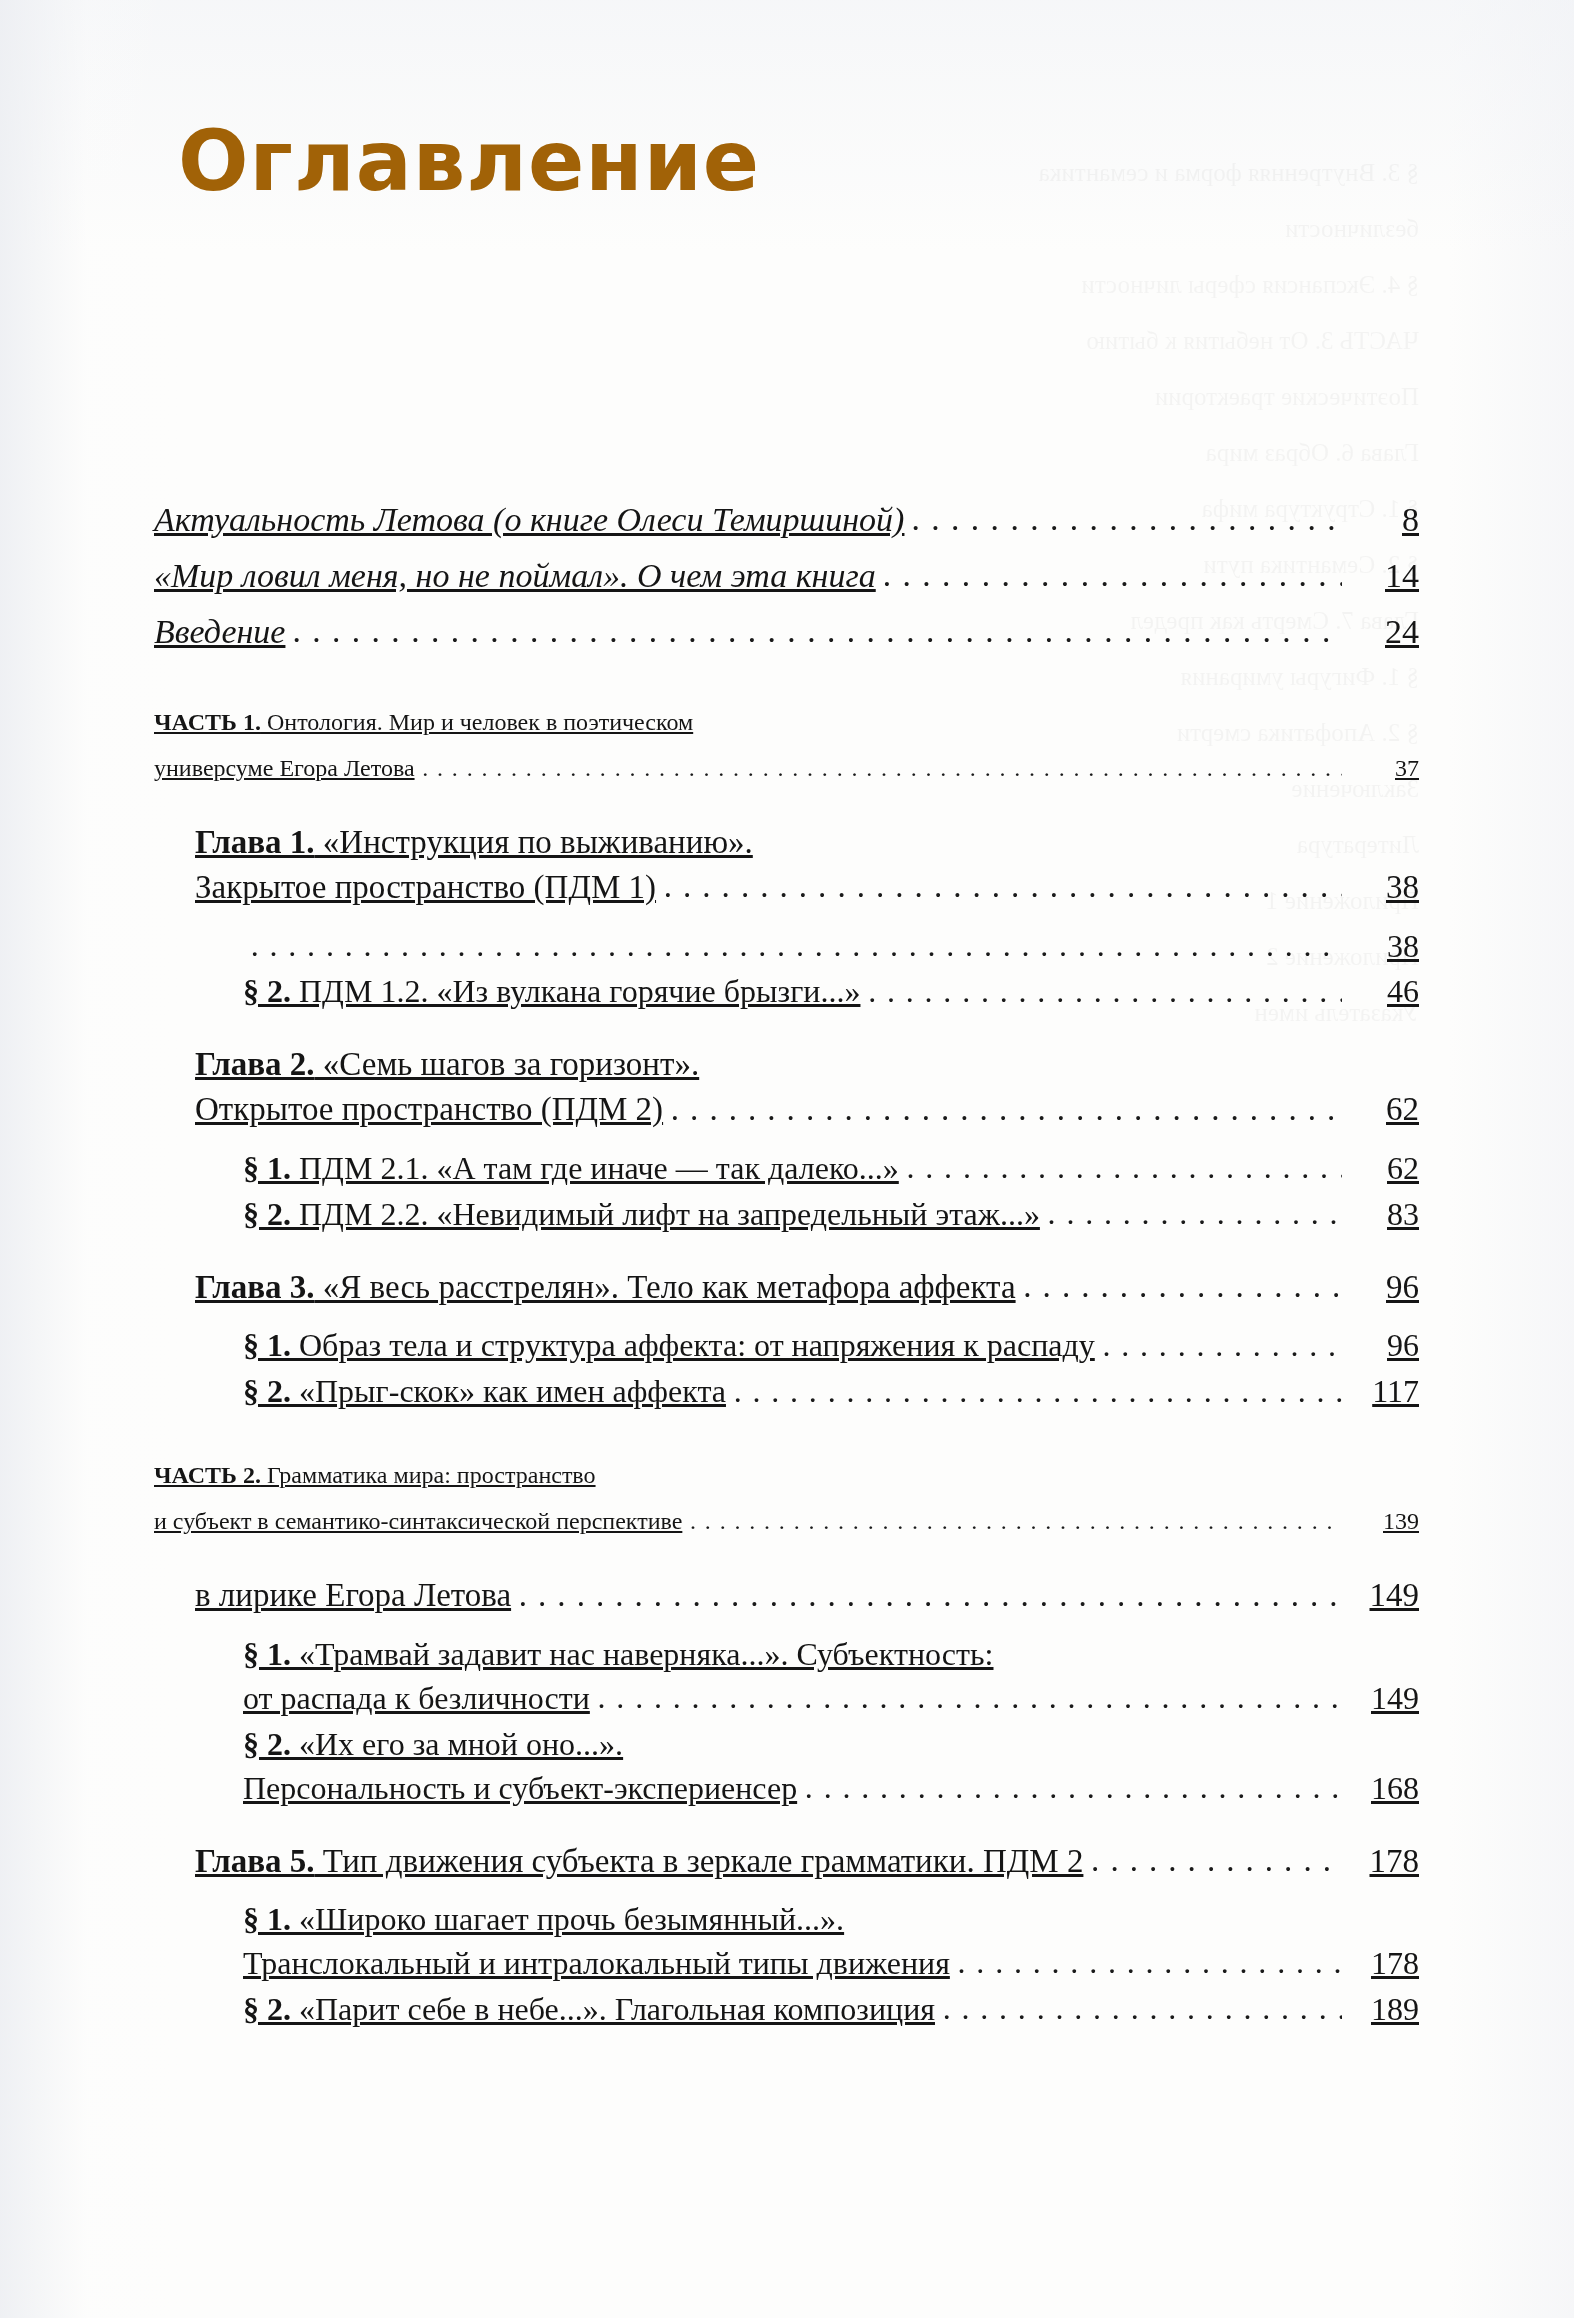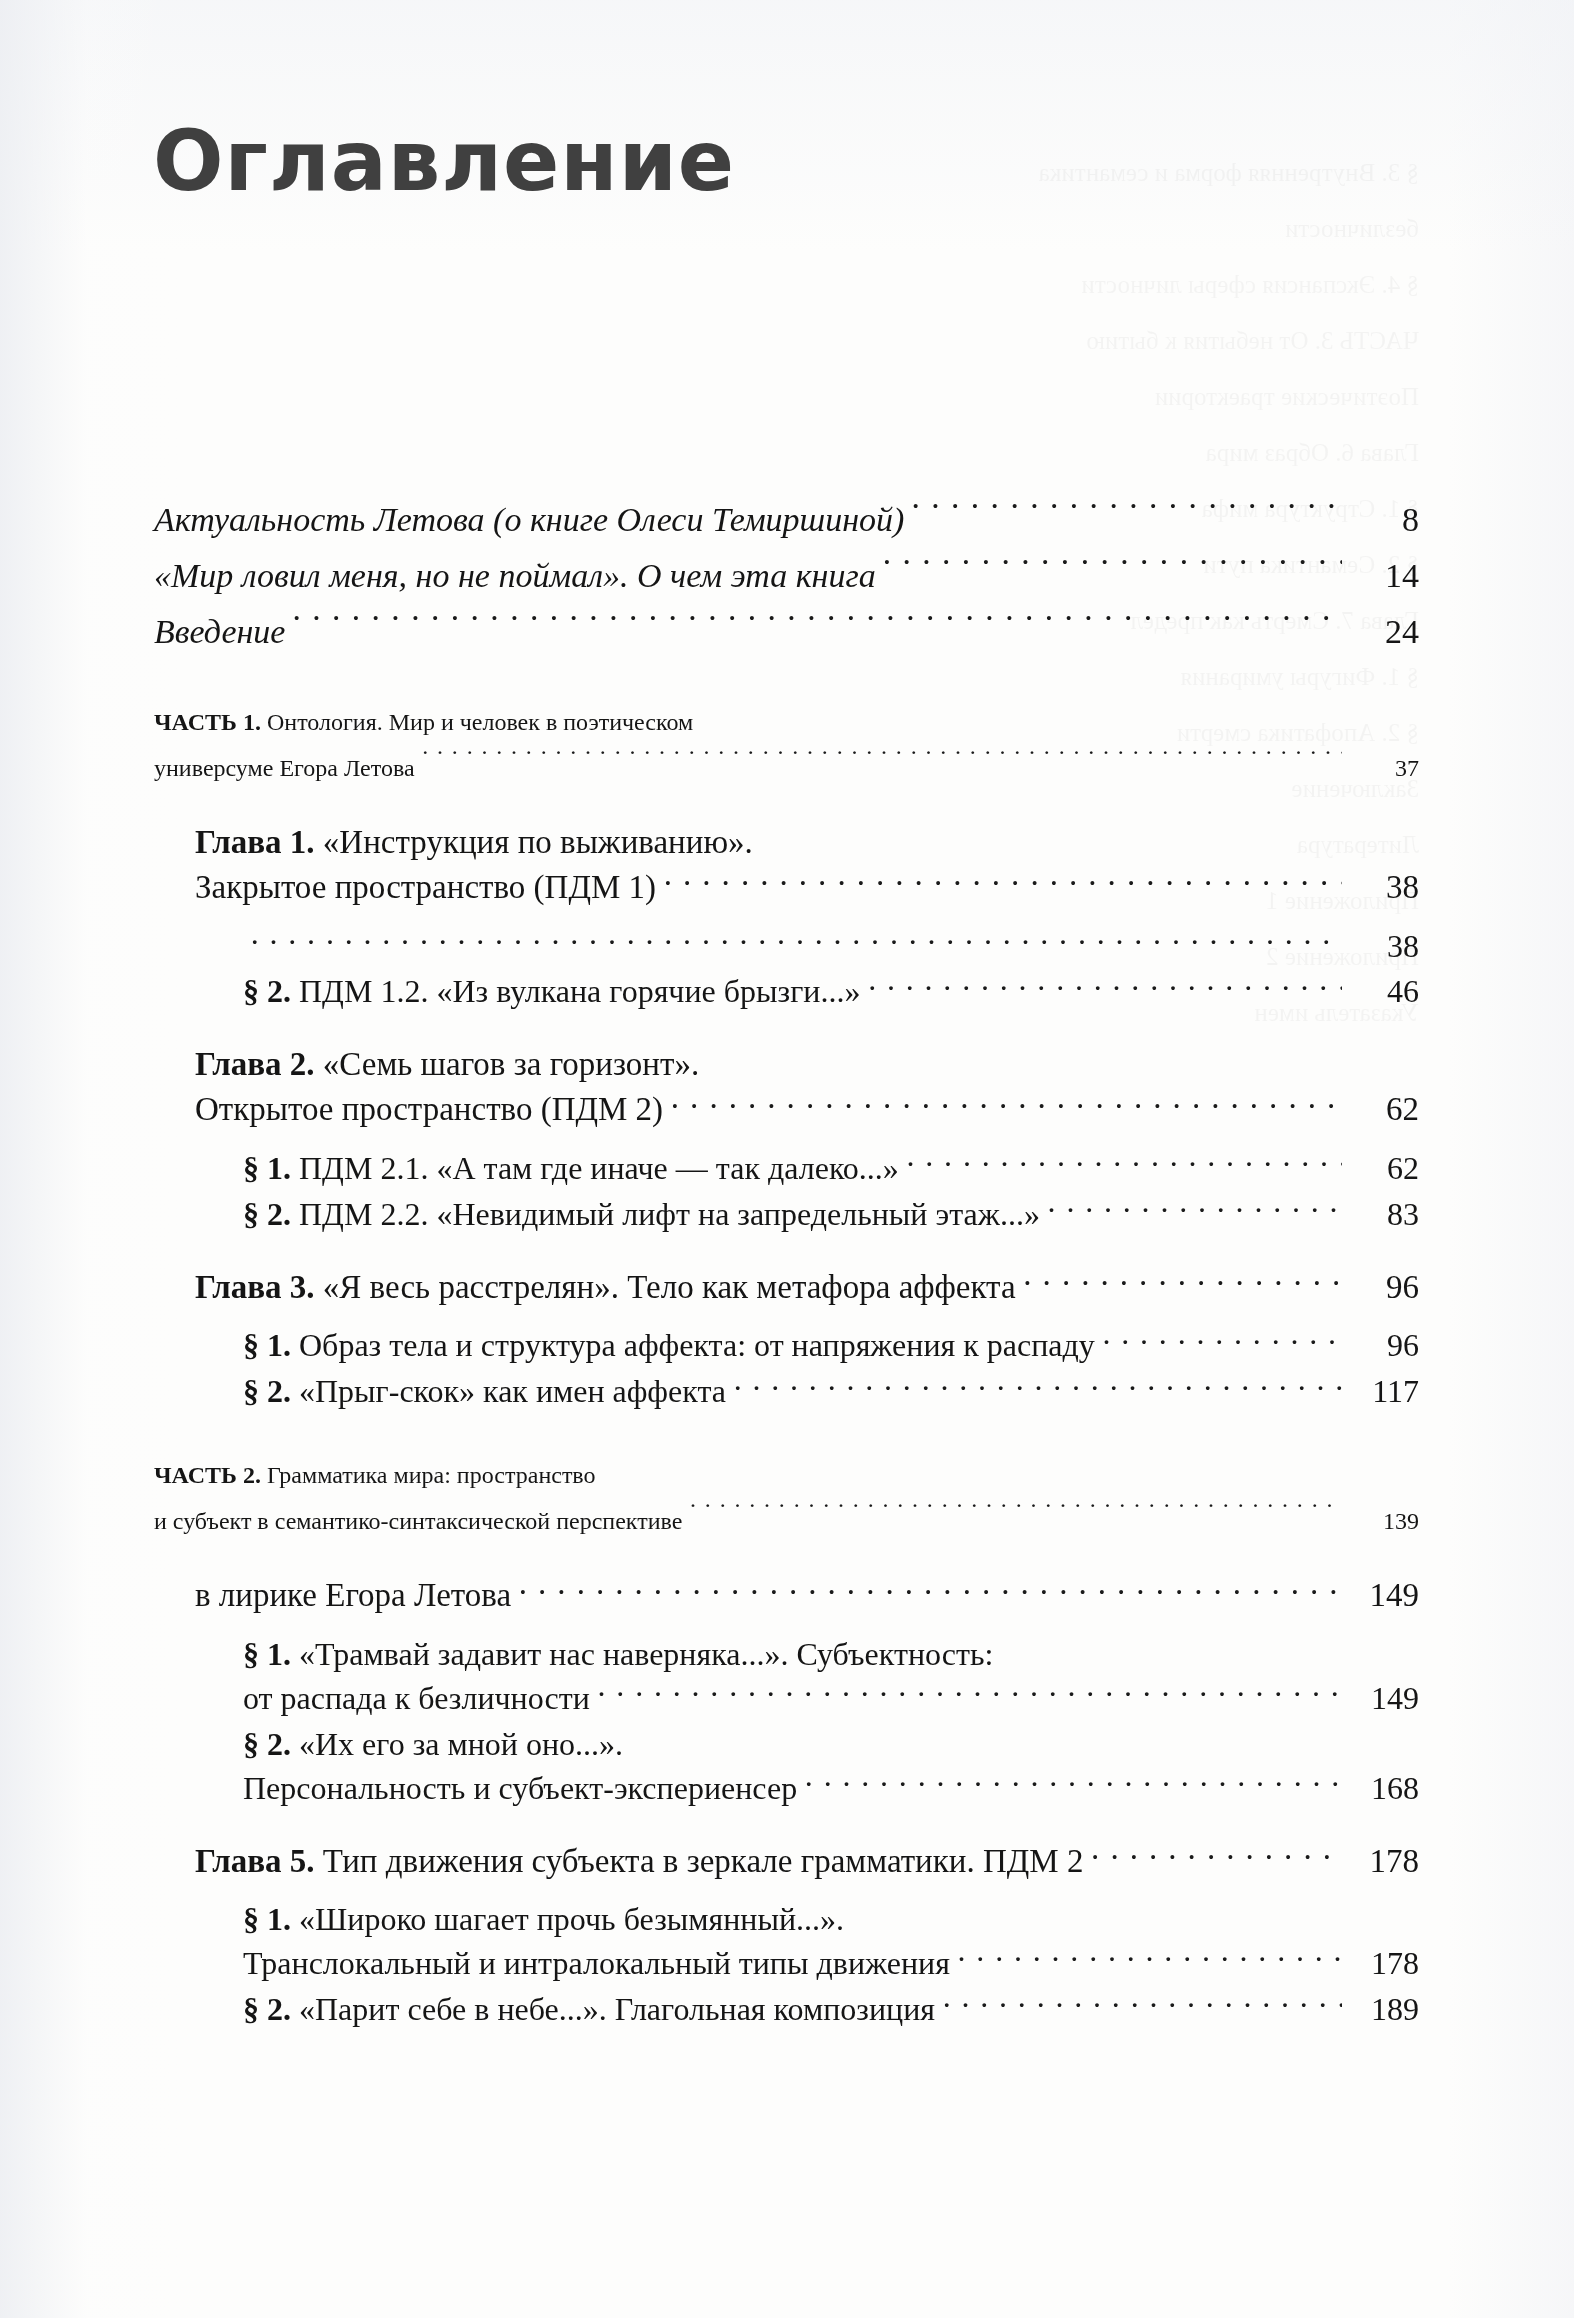--- a/index.html
+++ b/index.html
@@ -41,48 +41,49 @@
     font-size: 25px;
     line-height: 56px;
     color: #333;
     pointer-events: none;
     white-space: pre-wrap;
     overflow: hidden;
   }
 
   .title {
     position: absolute;
-    left: 153px;
+    left: 178px;
     top: 64px;
     font-family: "DejaVu Sans", "Liberation Sans", sans-serif;
     font-weight: 700;
     font-size: 83px;
     letter-spacing: 1px;
-    color: #404040;
+    color: #a16207;
     line-height: 1;
   }
 
   .toc {
     position: absolute;
     left: 154px;
     top: 492px;
     width: 1265px;
   }
 
   .entry {
     display: block;
     margin: 0;
     padding: 0;
   }
 
   
   .line {
     display: flex;
-    align-items: flex-start;
+    align-items: flex-end;
     width: 100%;
+    text-decoration: underline;
   }
 
   .txt {
     white-space: pre;
   }
 
   .leader {
     flex: 1 1 auto;
     min-width: 13.5px;
     position: relative;

